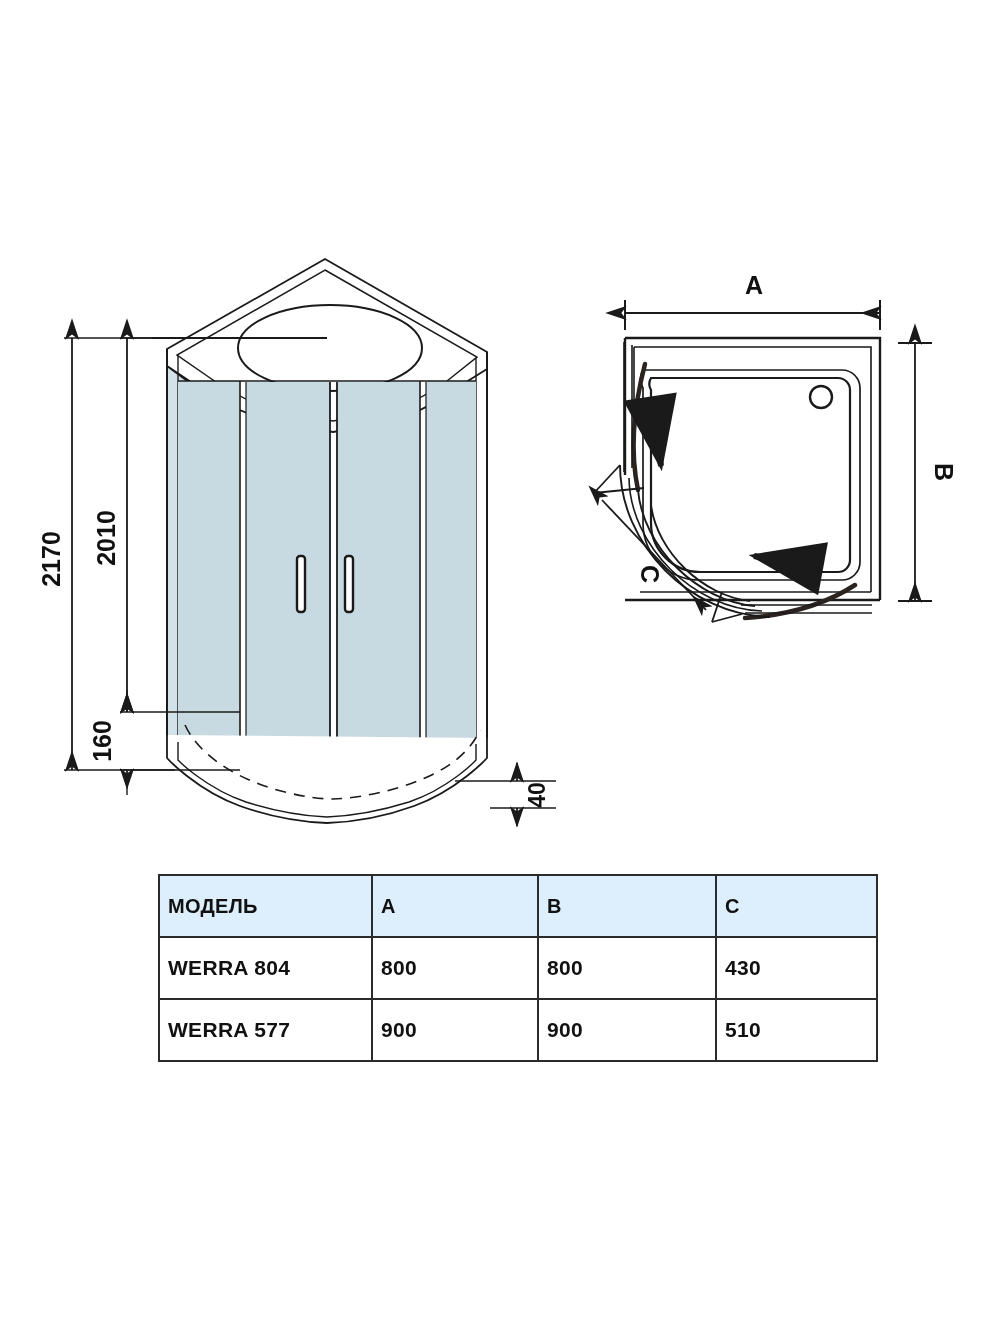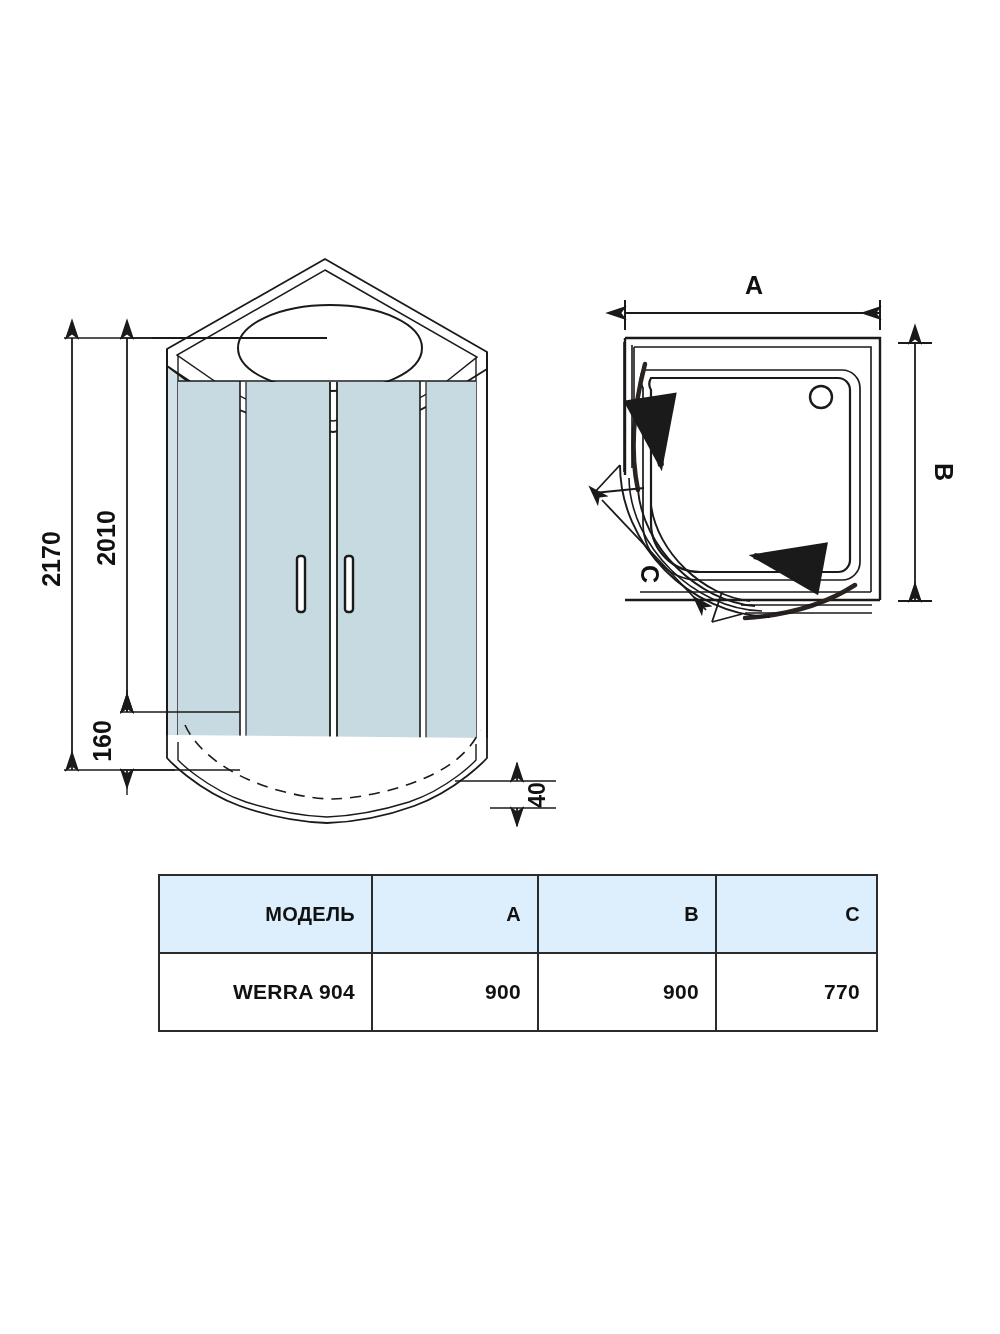--- a/index.html
+++ b/index.html
@@ -40,28 +40,28 @@
   table.spec {
     border-collapse: collapse;
     width: 718px;
     table-layout: fixed;
     background: #ffffff;
   }
   table.spec th,
   table.spec td {
     border: 2px solid #2b2b2b;
     height: 44px;
-    text-align: right;
+    text-align: left;
     vertical-align: middle;
     font-family: "Liberation Sans", sans-serif;
     font-weight: bold;
     font-size: 21px;
     color: #111111;
     letter-spacing: 0.3px;
-    padding: 16px;
+    padding: 8px;
   }
   table.spec thead th {
     background: #ddeffc;
     font-size: 20px;
   }
   table.spec col.c-model { width: 213px; }
   table.spec col.c-a     { width: 166px; }
   table.spec col.c-b     { width: 178px; }
   table.spec col.c-c     { width: 161px; }
 </style>
@@ -293,22 +293,28 @@
       <thead>
         <tr>
           <th>МОДЕЛЬ</th>
           <th>A</th>
           <th>B</th>
           <th>C</th>
         </tr>
       </thead>
       <tbody>
         <tr>
-          <td>WERRA 904</td>
+          <td>WERRA 804</td>
+          <td>800</td>
+          <td>800</td>
+          <td>430</td>
+        </tr>
+        <tr>
+          <td>WERRA 577</td>
           <td>900</td>
           <td>900</td>
-          <td>770</td>
+          <td>510</td>
         </tr>
       </tbody>
     </table>
   </div>
 
 </div>
 
 </body></html>

